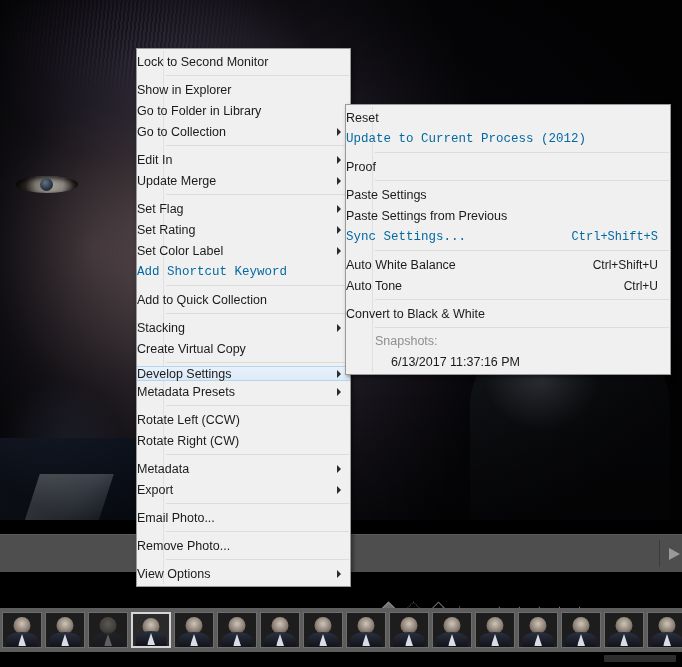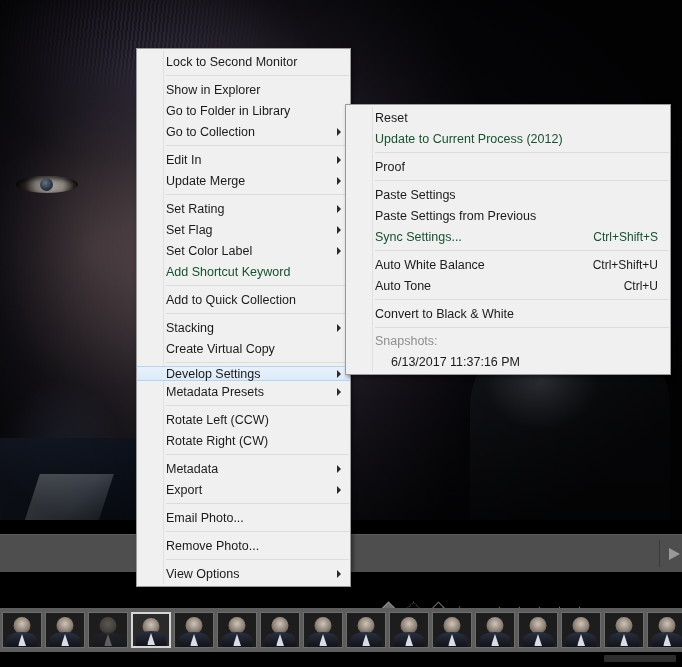--- a/index.html
+++ b/index.html
@@ -88,23 +88,23 @@
   .thumb.sel{border:2px solid #d6d6d6;background:#2a2a2a;}
   #strip-bottom{position:absolute;left:0;top:652px;width:682px;height:15px;background:#000;}
   #strip-scroll{position:absolute;right:6px;top:655px;width:72px;height:7px;background:#2d2d2d;border-radius:1px;}
 
   
   .menu{position:absolute;background:#f0f0f0;border:1px solid #9a9a9a;
     box-shadow:2px 2px 4px rgba(0,0,0,.45);font-size:12.5px;color:#1b1b1b;
     padding:2px 0;box-sizing:border-box;}
   .menu .gutter{position:absolute;top:2px;bottom:2px;width:1px;background:#e0e0e0;}
   .mi{height:21px;display:flex;align-items:center;position:relative;cursor:default;}
-  .mi .lbl{padding-left:29px;white-space:nowrap;}
+  .mi .lbl{white-space:nowrap;}
   .mi .acc{margin-left:auto;padding-right:12px;color:#1b1b1b;font-size:12px;}
-  .mi.disabled .lbl,.mi.disabled .acc{color:#14532d;}
+  .mi.disabled .lbl,.mi.disabled .acc{color:#0369a1;font-family:Liberation Mono, monospace;}
   .mi .arrow{position:absolute;right:9px;top:50%;margin-top:-4px;width:0;height:0;
     border-left:4px solid #2a2a2a;border-top:4px solid transparent;border-bottom:4px solid transparent;}
   .mi.hl{background:linear-gradient(180deg,#e8f1fb 0%,#dceaf8 100%);
     border-top:1px solid #b7d4ef;border-bottom:1px solid #b7d4ef;height:15px;box-sizing:border-box;}
   .mi.hlbox{background:linear-gradient(180deg,#eef5fd 0%,#e2edfa 100%);
     border:1px solid #a8cdee;box-sizing:border-box;}
   .sep{height:1px;background:#dcdcdc;margin:3px 1px 3px 29px;}
   .note{height:20px;display:flex;align-items:center;}
   .note .lbl{padding-left:29px;color:#8f8f8f;}
   .snapval{height:21px;display:flex;align-items:center;text-align:center;}
@@ -241,25 +241,25 @@
     <div class="mi">
       <span class="lbl">Edit In</span>
       <span class="arrow"></span>
     </div>
     <div class="mi">
       <span class="lbl">Update Merge</span>
       <span class="arrow"></span>
     </div>
     <div class="sep"></div>
     <div class="mi">
+      <span class="lbl">Set Flag</span>
+      <span class="arrow"></span>
+    </div>
+    <div class="mi">
       <span class="lbl">Set Rating</span>
-      <span class="arrow"></span>
-    </div>
-    <div class="mi">
-      <span class="lbl">Set Flag</span>
       <span class="arrow"></span>
     </div>
     <div class="mi">
       <span class="lbl">Set Color Label</span>
       <span class="arrow"></span>
     </div>
     <div class="mi disabled">
       <span class="lbl">Add Shortcut Keyword</span>
     </div>
     <div class="sep"></div>

